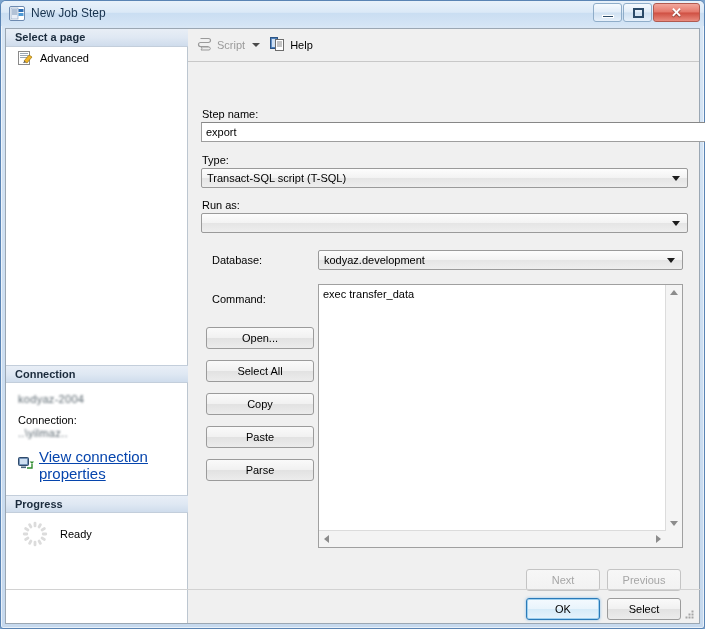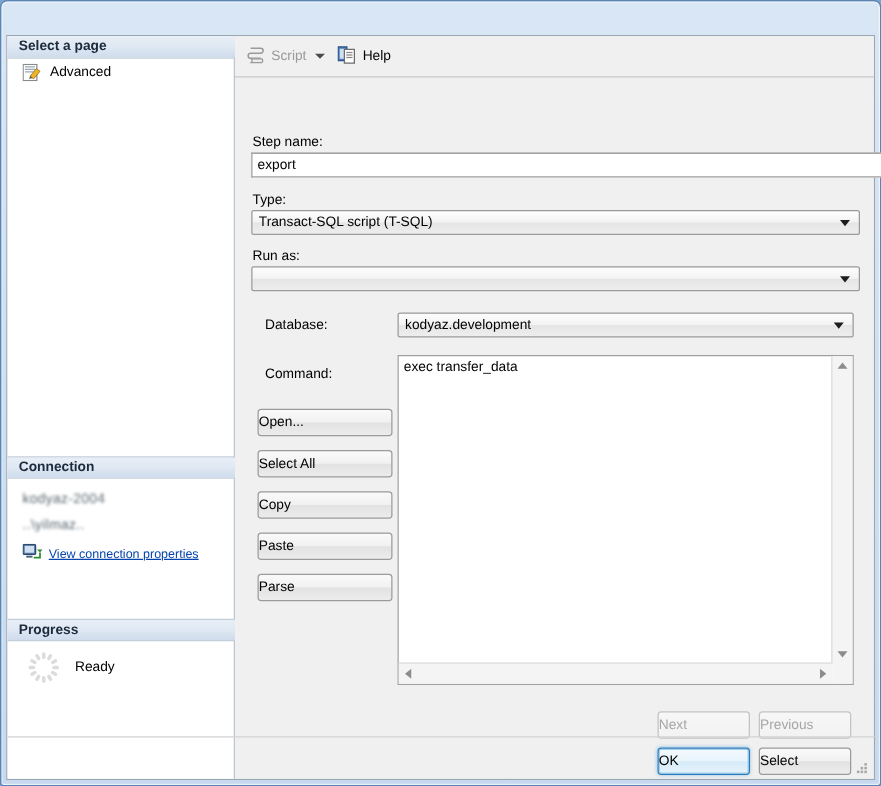--- a/index.html
+++ b/index.html
@@ -170,21 +170,21 @@
   }
   .connlink-row {
     display: flex;
     align-items: center;
     gap: 5px;
     margin-top: 4px;
   }
   .connlink {
     color: #0645ad;
     text-decoration: underline;
-    font-size: 10px;
+    font-size: 15px;
     cursor: pointer;
   }
   .progress-body {
     position: absolute;
     left: 0;
     width: 182px;
     display: flex;
     align-items: center;
     gap: 12px;
     padding-left: 16px;
@@ -270,20 +270,21 @@
 
   .btn {
     position: absolute;
     box-sizing: border-box;
     border: 1px solid #9b9b9b;
     border-radius: 3px;
     background: linear-gradient(to bottom, #fafafa 0%, #f1f1f1 48%, #e2e2e2 52%, #ececec 100%);
     font-family: "Liberation Sans", sans-serif;
     font-size: 11px;
     color: #000;
+    text-align: center;
     cursor: default;
   }
   .btn.disabled {
     color: #a6a6a6;
     border-color: #c4c4c4;
     background: linear-gradient(to bottom, #f7f7f7 0%, #f2f2f2 100%);
   }
   .btn.default {
     border: 1px solid #2a7ab8;
     box-shadow: 0 0 0 1px #9fd0ef inset, 0 0 3px rgba(60,150,220,.55);
@@ -346,20 +347,46 @@
     position: absolute;
     right: 4px; bottom: 3px;
     width: 12px; height: 12px;
   }
 </style>
 </head>
 <body>
 
 <div class="window">
 
+  <div class="titlebar">
+    <span class="title-icon">
+      <svg width="16" height="15" viewBox="0 0 16 15">
+        <rect x="0.5" y="0.5" width="15" height="14" rx="1.5" fill="#ffffff" stroke="#6d8ab0"></rect>
+        <rect x="2" y="2" width="7" height="11" fill="#e8eef7" stroke="#8fa6c4" stroke-width="0.7"></rect>
+        <rect x="3" y="3.5" width="5" height="1" fill="#7d95b5"></rect>
+        <rect x="3" y="5.5" width="5" height="1" fill="#7d95b5"></rect>
+        <rect x="3" y="7.5" width="5" height="1" fill="#7d95b5"></rect>
+        <rect x="9.5" y="3" width="5" height="3" fill="#2f6fb5"></rect>
+        <rect x="9.5" y="7" width="5" height="3" fill="#4f9ad6"></rect>
+      </svg>
+    </span>
+    <span class="title-text">New Job Step</span>
+
+    <div class="wincontrols">
+      <div class="wbtn">
+        <span class="g-min"></span>
+      </div>
+      <div class="wbtn">
+        <span class="g-max"></span>
+      </div>
+      <div class="wbtn close">
+        <span class="g-close">✕</span>
+      </div>
+    </div>
+  </div>
 
   <div class="client">
 
     <div class="leftpanel">
 
       <div class="section-head" style="top:0;border-top:none;">Select a page</div>
 
       <div class="pagelist">
         <div class="page-item">
           <span class="pgicon">
@@ -372,20 +399,21 @@
               <path d="M5 12 L6.5 9.8 L8 11.5 Z" fill="#5a5a5a"></path>
             </svg>
           </span>
           <span class="lbl">Advanced</span>
         </div>
       </div>
 
       <div class="section-head" style="top:336px;">Connection</div>
       <div class="conn-body" style="top:356px;">
         <div class="conn-value">kodyaz-2004</div>
+        <div class="conn-label">Connection:</div>
         <div class="conn-value">..\yilmaz..</div>
         <div class="connlink-row">
           <span>
             <svg width="16" height="14" viewBox="0 0 16 14">
               <rect x="0.5" y="0.5" width="10" height="8" rx="1" fill="#5d7fa8" stroke="#2f4a6b"></rect>
               <rect x="1.8" y="1.8" width="7.4" height="5.4" fill="#cfe0f2"></rect>
               <rect x="3" y="9.5" width="5" height="1.6" fill="#48657f"></rect>
               <path d="M9 11 L14 11 L14 7" fill="none" stroke="#2e8b2e" stroke-width="1.4"></path>
               <path d="M11.6 4.6 L14 7 L16 4.6 Z" fill="#2e8b2e"></path>
             </svg>

